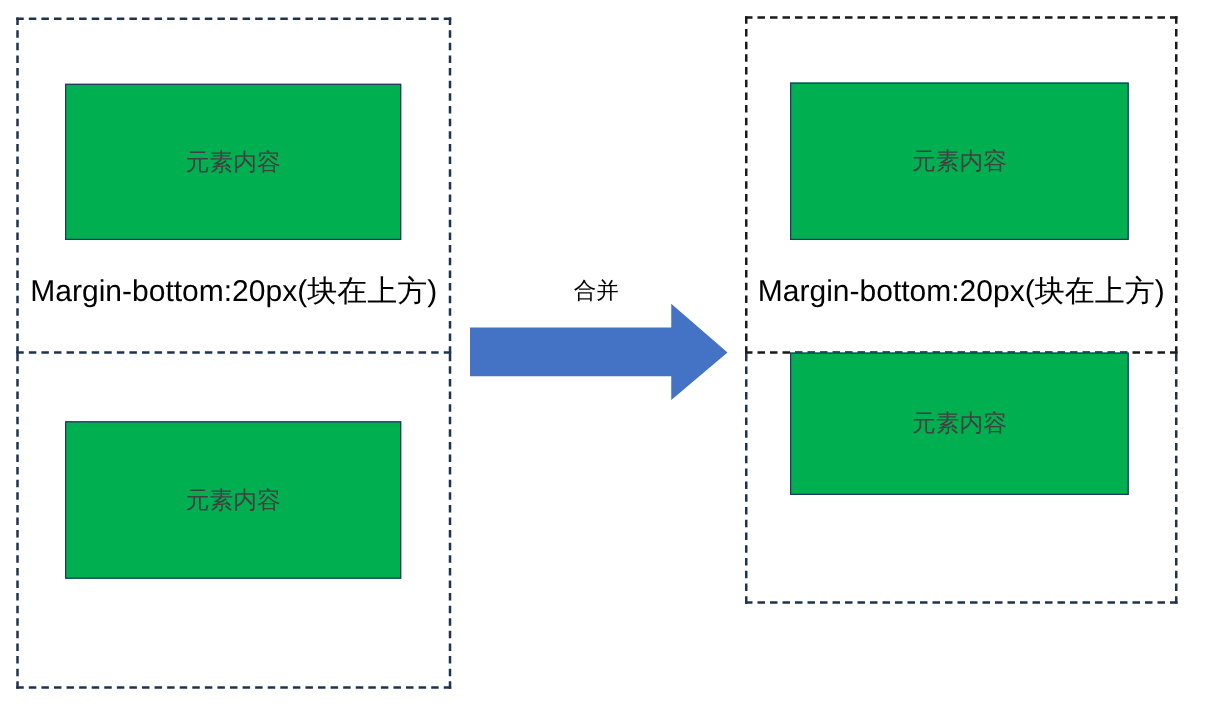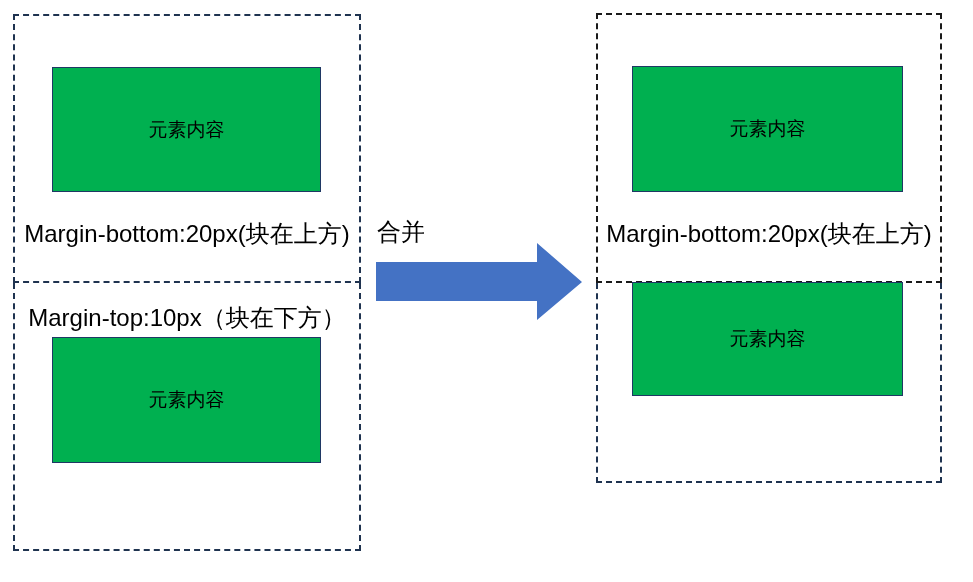--- a/index.html
+++ b/index.html
@@ -24,34 +24,35 @@
   .dash-box.no-top { border-top: none; }
 
   
   .green-rect {
     background: var(--green-fill, #00B050);
     border: 1.5px solid var(--green-border, #1F3864);
     display: flex;
     align-items: center;
     justify-content: center;
     font-size: 19px;
-    color: #000000;
+    color: #404040;
     z-index: 3;
   }
 
   
   .margin-label {
     font-size: 24px;
     text-align: center;
     white-space: nowrap;
     line-height: 25px;
     z-index: 2;
   }
   .merge-label {
-    font-size: 24px;
+    font-size: 18px;
+    text-align: center;
     white-space: nowrap;
     line-height: 26px;
     z-index: 2;
   }
 
   .arrow-svg { display: block; }
   .arrow-svg polygon { fill: var(--arrow-blue, #4472C4); }
 </style>
 </head>
 <body>
@@ -61,21 +62,20 @@
   <div class="abs dash-box" style="left:13px; top:14px; width:348px; height:269px;"></div>
 
   <div class="abs green-rect" style="left:52px; top:67px; width:269px; height:125px;">
     <span>元素内容</span>
   </div>
 
   <div class="abs margin-label" style="left:13px; top:221px; width:348px;">Margin-bottom:20px(块在上方)</div>
 
   <div class="abs dash-box no-top" style="left:13px; top:283px; width:348px; height:268px;"></div>
 
-  <div class="abs margin-label" style="left:13px; top:305px; width:348px;">Margin-top:10px（块在下方）</div>
 
   <div class="abs green-rect" style="left:52px; top:337px; width:269px; height:126px;">
     <span>元素内容</span>
   </div>
 
   <div class="abs merge-label" style="left:377px; top:219px; width:200px;">合并</div>
 
   <svg class="abs arrow-svg" style="left:376px; top:243px;" width="206" height="78" viewBox="0 0 206 78" xmlns="http://www.w3.org/2000/svg">
     <polygon points="0,19 161,19 161,0 206,39 161,77 161,58 0,58"></polygon>
   </svg>

